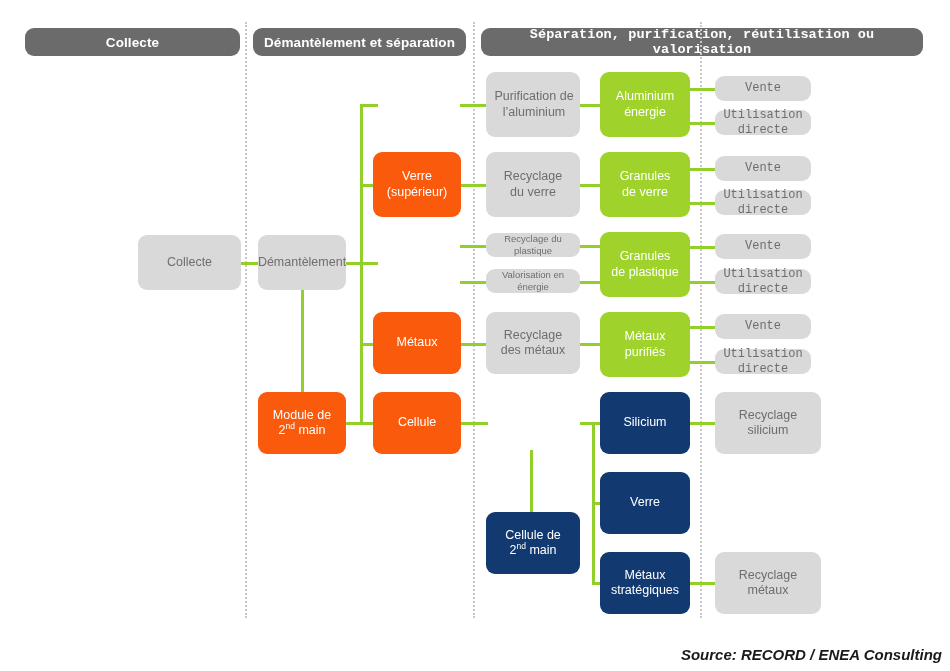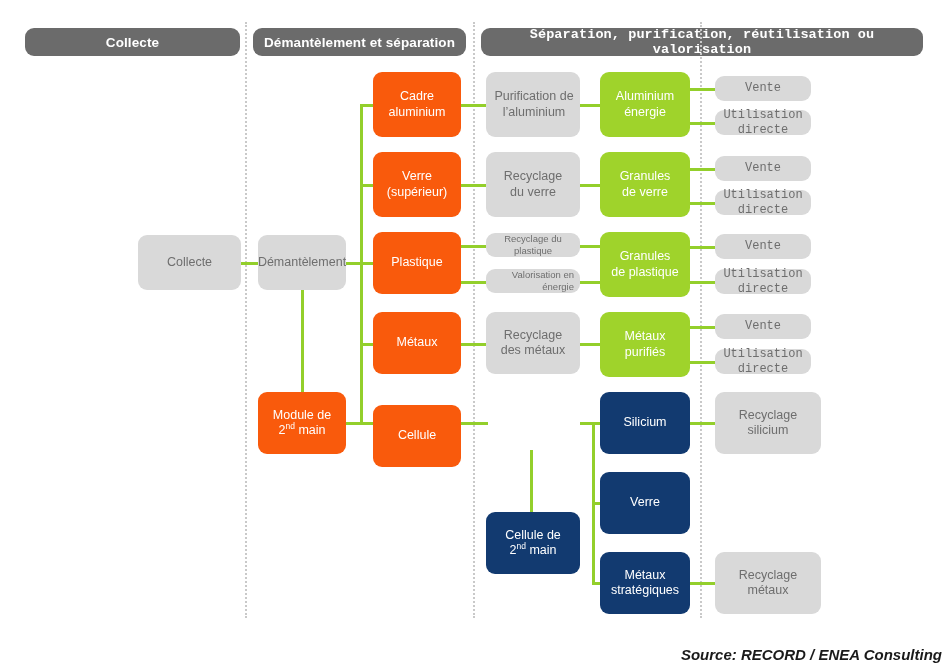--- a/index.html
+++ b/index.html
@@ -181,43 +181,34 @@
     <span>Démantèlement</span>
   </div>
 
   <div class="node orange" style="left:258px; top:392px; width:88px; height:62px;">
     <span>
       <span>Module de</span><br>
       <span>2</span><sup>nd</sup><span> main</span>
     </span>
   </div>
 
-  <div class="node orange" style="left:373px; top:72px; width:88px; height:65px;">
-    <span>
-      <span>Cadre</span><br>
-      <span>aluminium</span>
-    </span>
-  </div>
 
   <div class="node orange" style="left:373px; top:152px; width:88px; height:65px;">
     <span>
       <span>Verre</span><br>
       <span>(supérieur)</span>
     </span>
   </div>
 
-  <div class="node orange" style="left:373px; top:232px; width:88px; height:62px;">
-    <span>Plastique</span>
-  </div>
 
   <div class="node orange" style="left:373px; top:312px; width:88px; height:62px;">
     <span>Métaux</span>
   </div>
 
-  <div class="node orange" style="left:373px; top:405px; width:88px; height:62px;">
+  <div class="node orange" style="left:373px; top:392px; width:88px; height:62px;">
     <span>Cellule</span>
   </div>
 
   <div class="node grey" style="left:486px; top:72px; width:94px; height:65px;padding-left:8px;">
     <span>
       <span>Purification de</span><br>
       <span>l’aluminium</span>
     </span>
   </div>
 
@@ -225,21 +216,21 @@
     <span>
       <span>Recyclage</span><br>
       <span>du verre</span>
     </span>
   </div>
 
   <div class="node grey small" style="left:486px; top:233px; width:94px; height:24px;">
     <span>Recyclage du plastique</span>
   </div>
 
-  <div class="node grey small" style="left:486px; top:269px; width:94px; height:24px;text-align:right;">
+  <div class="node grey small" style="left:486px; top:269px; width:94px; height:24px;">
     <span>Valorisation en énergie</span>
   </div>
 
   <div class="node grey" style="left:486px; top:312px; width:94px; height:62px;">
     <span>
       <span>Recyclage</span><br>
       <span>des métaux</span>
     </span>
   </div>
 

